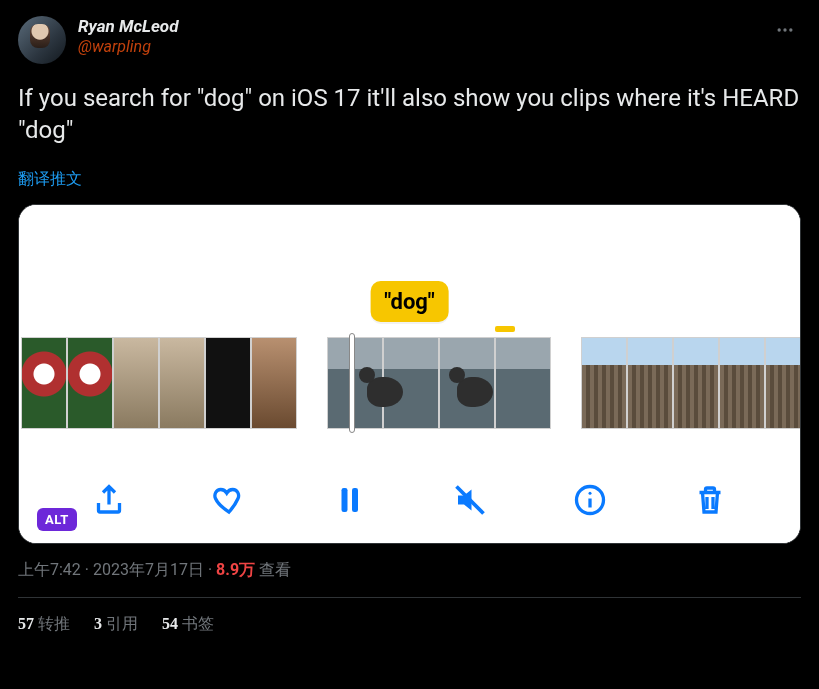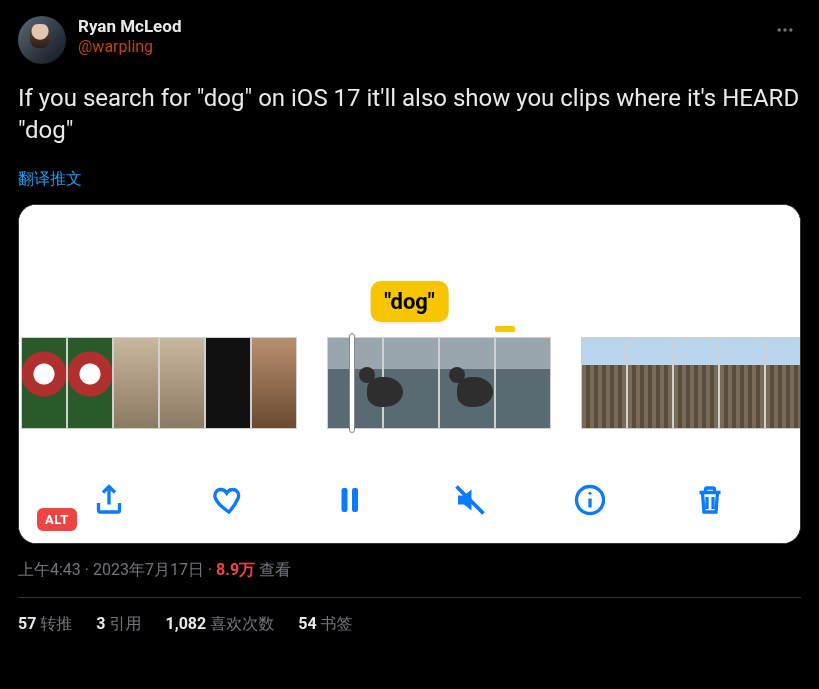--- a/index.html
+++ b/index.html
@@ -12,20 +12,21 @@
     overflow: hidden;
     position: relative;
   }
   .tweet {
     padding: 16px 18px 10px 18px;
   }
   .header {
     display: flex;
     align-items: flex-start;
     position: relative;
+    font-style: italic;
   }
   .avatar {
     width: 48px; height: 48px;
     border-radius: 50%;
     background: linear-gradient(135deg,#5a6b7a 0%, #2c3640 60%, #12181e 100%);
     flex-shrink: 0;
     position: relative;
     overflow: hidden;
   }
   .avatar::after{
@@ -154,21 +155,21 @@
   .tbtn{
     width:42px; height:42px;
     color:#0a7aff;
     display:flex; align-items:center; justify-content:center;
     cursor:pointer;
   }
   .tbtn svg{ width:36px; height:36px; stroke:#0a7aff; fill:none; stroke-width:2.2; }
   .alt {
     position:absolute;
     left:18px; bottom:12px;
-    background:#ef4444;
+    background:#6d28d9;
     color:#fff;
     font-size:13px;
     font-weight:700;
     padding:4px 8px;
     border-radius:6px;
     letter-spacing:0.5px;
   }
   .meta {
     color:#71767b;
     font-size:16px;
@@ -178,20 +179,21 @@
   .divider{
     border-top:1px solid #2f3336;
     margin-top:16px;
   }
   .stats{
     display:flex;
     gap:24px;
     padding-top:16px;
     font-size:16px;
     color:#71767b;
+    font-family:Liberation Serif, serif;
   }
   .stats .num{ color:#e7e9ea; font-weight:700; margin-right:4px;}
   .stats > div{ cursor:pointer; }
 </style>
 </head>
 <body>
 
 <div class="tweet">
 
   <div class="header">
@@ -281,25 +283,24 @@
               <path d="M5 7h14M9 7V5a1 1 0 011-1h4a1 1 0 011 1v2M7 7l1 13h8l1-13M10 10v8M14 10v8"></path>
             </svg>
         </div>
       </div>
 
       <div class="alt">ALT</div>
     </div>
   </div>
 
   <div class="meta">
-    <span>上午4:43</span><span> · </span><span>2023年7月17日</span><span> · </span><span class="views-num">8.9万</span> <span>查看</span>
+    <span>上午7:42</span><span> · </span><span>2023年7月17日</span><span> · </span><span class="views-num">8.9万</span> <span>查看</span>
   </div>
 
   <div class="divider"></div>
 
   <div class="stats">
     <div><span class="num">57</span><span>转推</span></div>
     <div><span class="num">3</span><span>引用</span></div>
-    <div><span class="num">1,082</span><span>喜欢次数</span></div>
     <div><span class="num">54</span><span>书签</span></div>
   </div>
 
 </div>
 
 </body></html>

